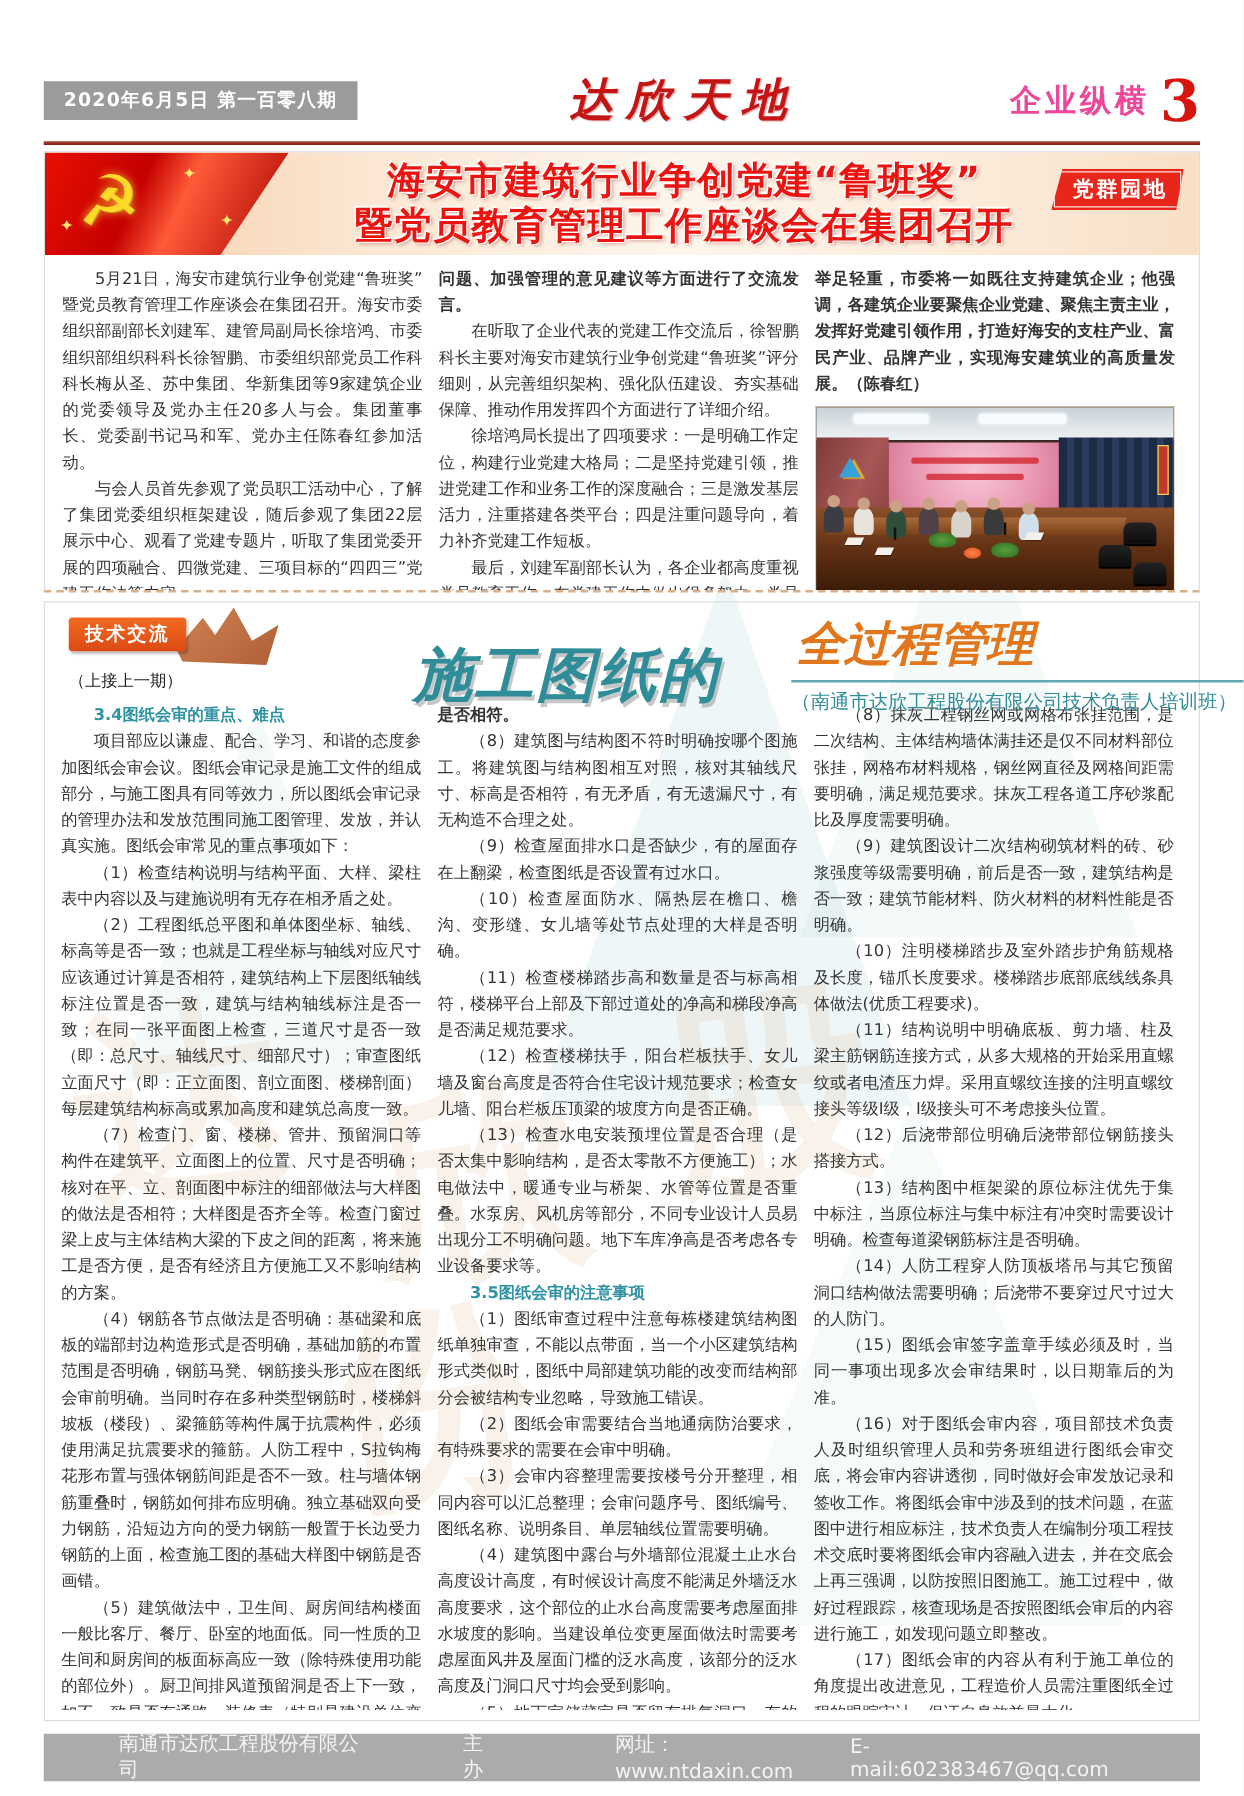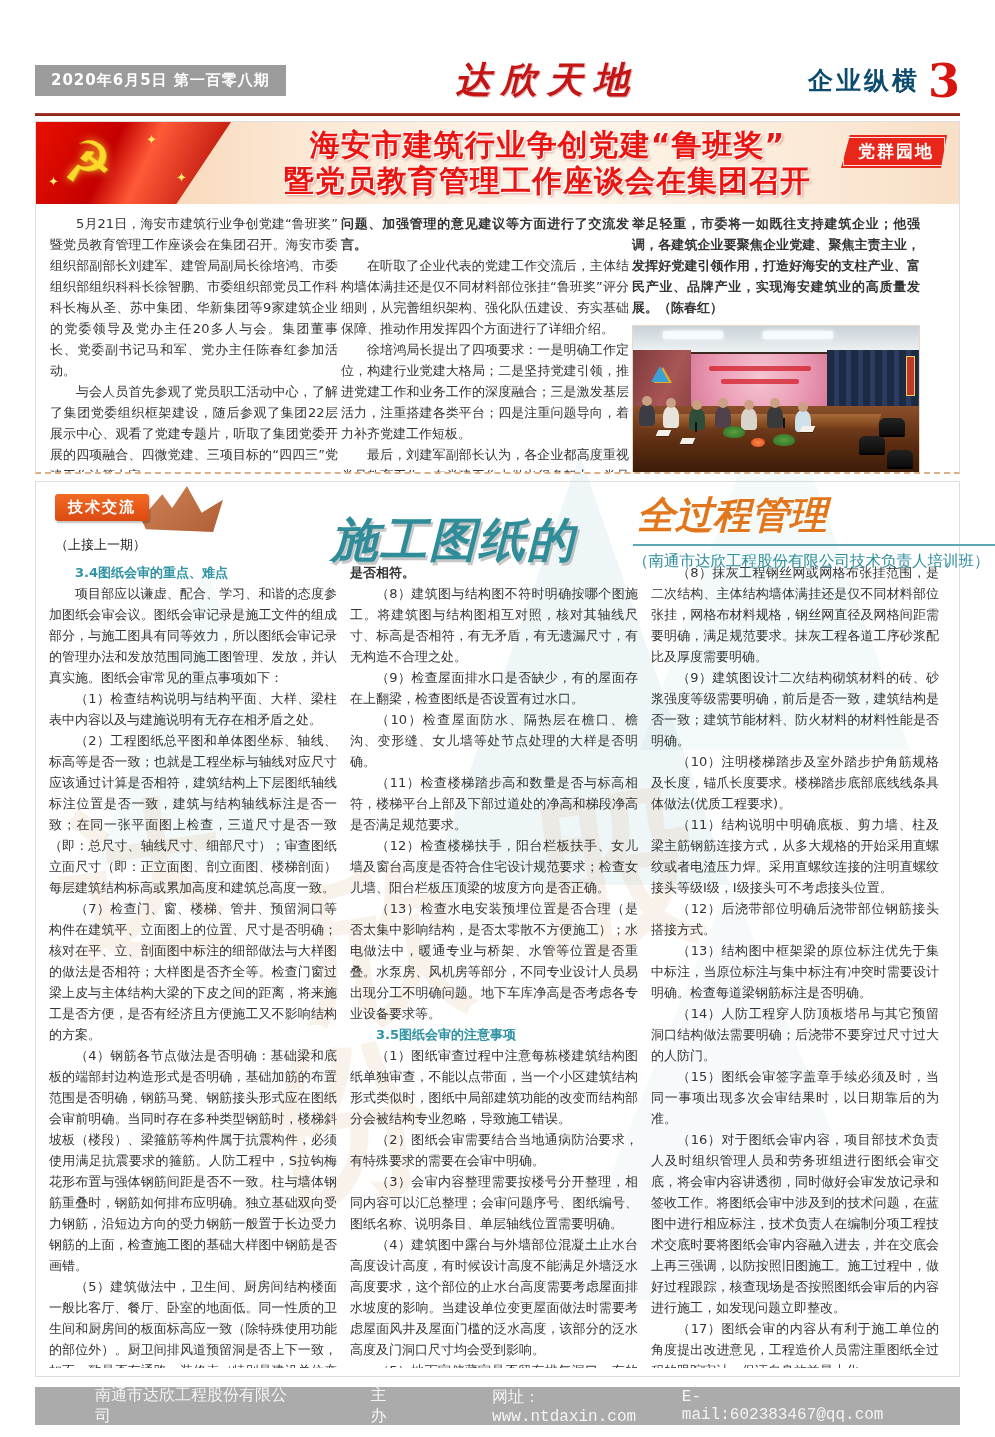--- a/index.html
+++ b/index.html
@@ -18,38 +18,38 @@
   .wm-c3 { left:530px; top:760px; }
   .wm-c4 { left:260px; top:1010px; }
 
   .layer { position:relative; z-index:1; }
 
   
   .masthead-row { display:flex; align-items:center; justify-content:space-between; padding:56px 35px 8px; }
   .date-box { background:#9b9b9b; color:#fff; font-size:15px; font-weight:bold; padding:6px 16px; letter-spacing:1px; }
   .brand { font-family:"DejaVu Serif","Liberation Serif",serif; font-style:italic; font-weight:bold; font-size:36px; color:#c41414; letter-spacing:10px; text-shadow:1px 1px 1px rgba(160,20,20,.4); }
   .sect-wrap { display:flex; align-items:flex-end; }
-  .section-name { font-size:25px; font-weight:bold; color:#0c4a6e; letter-spacing:3px; padding-bottom:4px; }
+  .section-name { font-size:25px; font-weight:bold; color:#ec4899; letter-spacing:3px; padding-bottom:4px; }
   .page-num { font-size:46px; line-height:40px; color:#d6150f; font-weight:bold; margin-left:8px; font-family:"DejaVu Serif","Liberation Serif",serif; }
   .rule { height:3px; background:linear-gradient(#b04030,#7a1f12); margin:0 35px; }
 
   
   .top-box { margin:5px 35px 0; border:1px solid #ddd; border-bottom:2px dashed #dbb088; }
   .banner { position:relative; height:82px; background:linear-gradient(90deg,#f6c9a0 0%,#fbe7d3 28%,#fdf6ec 55%,#fbe9d6 85%,#f8dfc6 100%); overflow:hidden; }
   .party-art { position:absolute; left:0; top:0; width:195px; height:100%; background:linear-gradient(115deg,#e81000 0%,#c40000 38%,#ff5a38 55%,#a80000 100%); clip-path:polygon(0 0,100% 0,72% 100%,0 100%); }
   .party-emblem { position:absolute; left:26px; top:2px; font-size:56px; line-height:76px; color:#ffd92a; text-shadow:0 0 8px rgba(255,230,60,.9),1px 1px 0 #b8860b; }
   .sparkle { position:absolute; color:#ffe96a; font-size:13px; }
   .sp1 { left:110px; top:10px; } .sp2 { left:140px; top:48px; } .sp3 { left:12px; top:52px; }
   .banner-titles { position:absolute; left:225px; right:125px; top:5px; text-align:center; color:#ea1410; font-weight:bold; }
   .bt { font-size:30px; line-height:36px; letter-spacing:1px; white-space:nowrap;
         text-shadow:1px 1px 0 #fff,-1px -1px 0 #fff,2px 2px 3px rgba(150,0,0,.35); }
   .dangqun-tag { position:absolute; right:12px; top:13px; background:#e8261a; padding:2px; clip-path:polygon(9px 0,100% 0,calc(100% - 6px) 100%,0 100%); box-shadow:1px 1px 2px rgba(120,0,0,.4); }
   .dangqun-tag span { display:block; border:1px solid rgba(255,255,255,.85); color:#fff; font-size:17px; font-weight:bold; padding:2px 10px 2px 14px; letter-spacing:2px; }
 
-  .top-cols { display:flex; gap:3px; padding:9px 14px 10px; height:268px; overflow:hidden; }
+  .top-cols { display:flex; gap:13px; padding:9px 14px 10px; height:268px; overflow:hidden; }
   .tcol { width:288px; flex:0 0 288px; }
 
   .para { margin:0; font-size:13px; line-height:21px; color:#343434; text-align:justify; }
   .para.p { text-indent:2em; }
   .para.pc { text-indent:0;font-weight:bold; }
   .para.h { color:#2f93a3; font-weight:bold; text-indent:2em; }
 
   
   .photo { position:relative; width:288px; height:148px; margin-top:7px; overflow:hidden; background:#3a2a22; border:1px solid #e7d9c4; }
   .ph { position:absolute; }
@@ -78,21 +78,21 @@
   .tech-tag { position:absolute; left:6px; top:4px; background:linear-gradient(#f26a22,#dc4a12); color:#fff; font-weight:bold; font-size:15px; letter-spacing:2px; padding:4px 13px; border-radius:3px; box-shadow:1px 2px 2px rgba(0,0,0,.25); }
   .cont-note { position:absolute; left:6px; top:46px; font-size:13px; color:#1c1c1c; font-family:"DejaVu Serif","Liberation Serif",serif; }
   .tech-title { position:absolute; left:282px; top:-2px; display:flex; align-items:flex-end;gap:45px; }
   .title-main { font-size:47px; font-weight:bold; font-style:italic; color:#2e8d99; letter-spacing:2px; text-shadow:2px 3px 0 rgba(130,130,130,.45); white-space:nowrap; }
   .title-right { margin-left:12px; padding-top:2px; }
   .title-sub { display:block; width:378px; font-size:38px; font-weight:bold; font-style:italic; color:#e2761c; padding:0 4px 3px 4px; border-bottom:2px solid #5fa7b3; text-shadow:1px 1px 0 rgba(255,255,255,.7); white-space:nowrap; }
   .title-caption { display:block; font-size:15.5px; color:#2e8d99; margin-top:5px; white-space:nowrap; }
   .tech-cols { display:flex; gap:13px; margin-top:8px; height:806px; overflow:hidden; }
 
   
-  .footer-bar { margin:10px 35px 0; background:#ababab; color:#f4f4f4; font-size:16px; height:38px; display:flex; align-items:center; padding:0 60px;font-family:Liberation Mono, monospace; }
+  .footer-bar { margin:10px 35px 0; background:#ababab; color:#f4f4f4; font-size:16px; height:38px; display:flex; align-items:center; padding:0 60px; }
   .footer-bar .f-company { margin-right:70px; }
   .footer-bar .f-role { margin-right:90px; }
   .footer-bar .f-web { margin-right:auto; }
 </style>
 </head>
 <body>
 
 <div class="page">
 
   <div class="wm-tri wm-t1"></div>
@@ -131,21 +131,21 @@
           <span>党群园地</span>
         </div>
       </div>
       <div class="top-cols">
         <div class="tcol">
             <p class="para p">5月21日，海安市建筑行业争创党建“鲁班奖”暨党员教育管理工作座谈会在集团召开。海安市委组织部副部长刘建军、建管局副局长徐培鸿、市委组织部组织科科长徐智鹏、市委组织部党员工作科科长梅从圣、苏中集团、华新集团等9家建筑企业的党委领导及党办主任20多人与会。集团董事长、党委副书记马和军、党办主任陈春红参加活动。</p>
             <p class="para p">与会人员首先参观了党员职工活动中心，了解了集团党委组织框架建设，随后参观了集团22层展示中心、观看了党建专题片，听取了集团党委开展的四项融合、四微党建、三项目标的“四四三”党建工作法等内容。</p>
           </div>
         <div class="tcol">
             <p class="para pc">问题、加强管理的意见建议等方面进行了交流发言。</p>
-            <p class="para p">在听取了企业代表的党建工作交流后，主体结构墙体满挂还是仅不同材料部位张挂“鲁班奖”评分细则，从完善组织架构、强化队伍建设、夯实基础保障、推动作用发挥四个方面进行了详细介绍。</p>
+            <p class="para p">在听取了企业代表的党建工作交流后，徐智鹏科长主要对海安市建筑行业争创党建“鲁班奖”评分细则，从完善组织架构、强化队伍建设、夯实基础保障、推动作用发挥四个方面进行了详细介绍。</p>
             <p class="para p">徐培鸿局长提出了四项要求：一是明确工作定位，构建行业党建大格局；二是坚持党建引领，推进党建工作和业务工作的深度融合；三是激发基层活力，注重搭建各类平台；四是注重问题导向，着力补齐党建工作短板。</p>
             <p class="para p">最后，刘建军副部长认为，各企业都高度重视党员教育工作，在党建工作中做出很多努力，党员教育工作务实扎实，各项措施精通精准，工作中亮点很多，并针对行业特点和企业特征，采取了一套行之有效的工作措施；他指出，建筑企业党建工作</p>
           </div>
         <div class="tcol">
           <div>
               <p class="para pc">举足轻重，市委将一如既往支持建筑企业；他强调，各建筑企业要聚焦企业党建、聚焦主责主业，发挥好党建引领作用，打造好海安的支柱产业、富民产业、品牌产业，实现海安建筑业的高质量发展。（陈春红）</p>
             </div>
 
           <div class="photo">
             <div class="ph ph-ceiling"></div>

